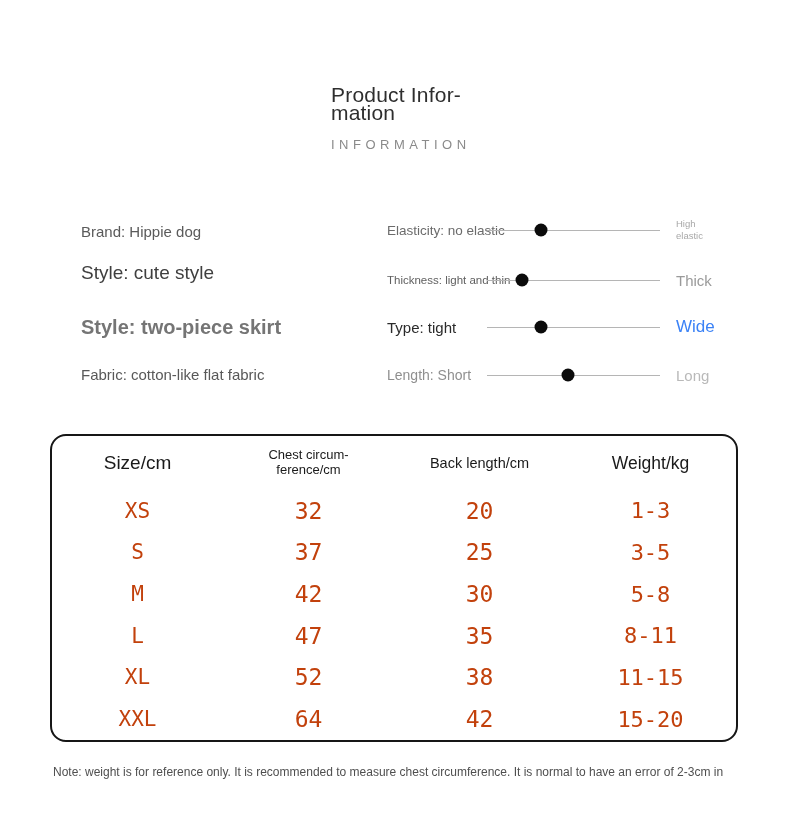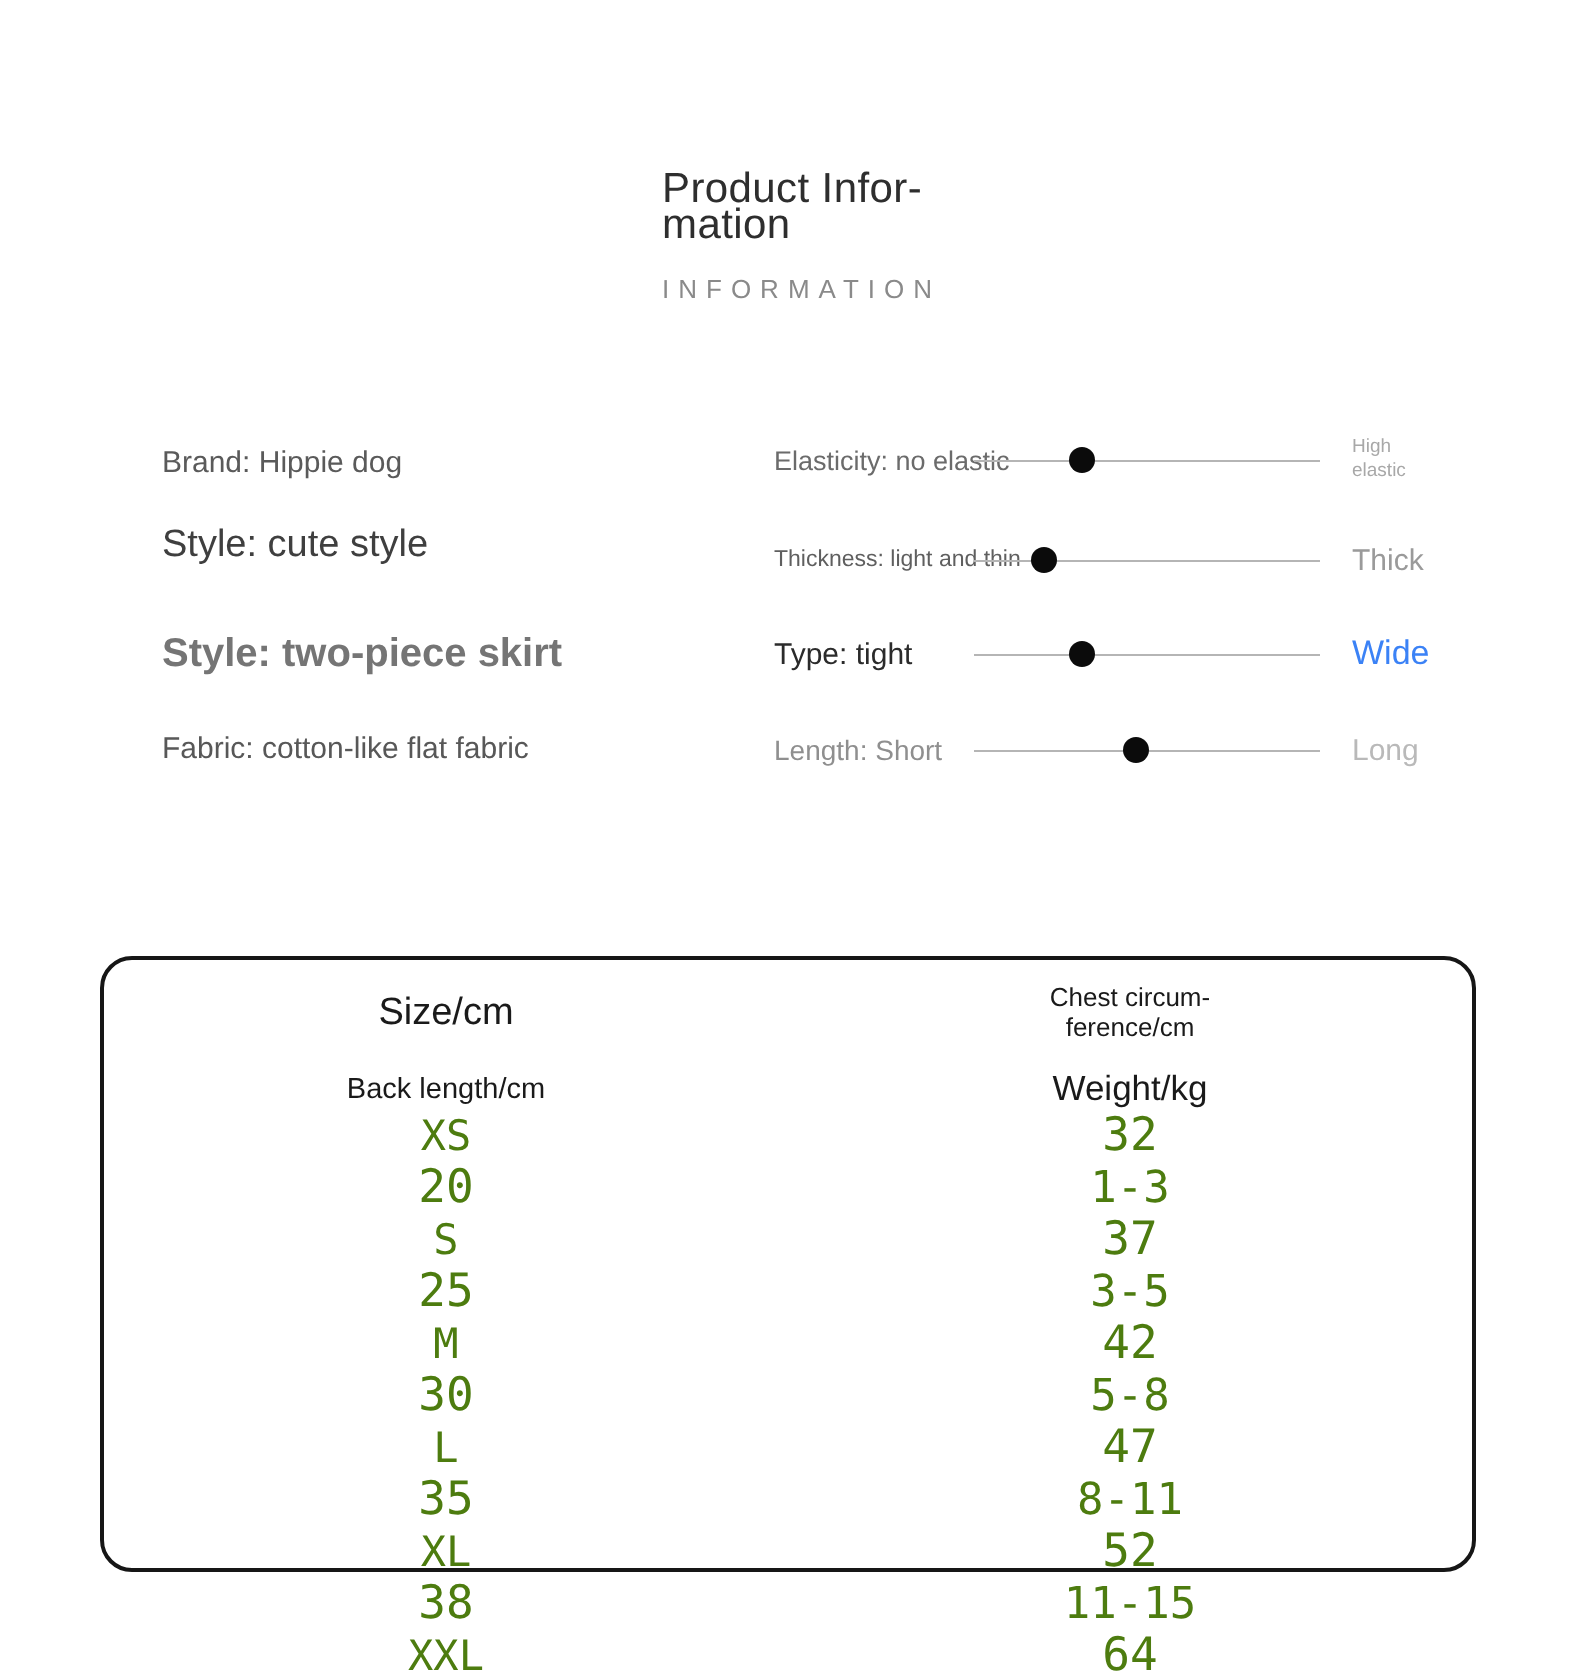--- a/index.html
+++ b/index.html
@@ -48,33 +48,32 @@
 
   .s3 { top:363px; }
   .s3 .label { font-size:14px; color:#8f8f8f; }
   .s3 .right-label { font-size:15px; color:#b9b9b9; }
 
   
   .size-table {
     position:absolute; left:50px; top:434px; width:688px; height:308px;
     border:2px solid #161616; border-radius:16px;
     display:grid;
-    grid-template-columns:repeat(2, 1fr);
+    grid-template-columns:repeat(4, 1fr);
     grid-template-rows:54px repeat(6, 1fr);
     align-items:center; justify-items:center;
     background:#ffffff;
-    margin-top:44px;
   }
   .th { text-align:center; color:#1a1a1a; }
   .th-size { font-size:19px; }
   .th-chest { font-size:13px; line-height:1.15; }
   .th-chest span { display:block; }
   .th-back { font-size:14.5px; }
   .th-weight { font-size:17.5px; }
-  .td { font-family:"DejaVu Sans Mono", monospace; color:#4d7c0f; }
+  .td { font-family:"DejaVu Sans Mono", monospace; color:#c2410c; }
   .td-size { font-size:21px; }
   .td-num { font-size:23px; }
   .td-weight { font-size:22px; }
 
   
   .note { position:absolute; left:53px; top:765px; width:712px; font-size:12px; line-height:15px; color:#4f4f4f; }
   .note span { display:block; }
 </style>
 </head>
 <body>
@@ -160,13 +159,14 @@
   <div class="td td-num">38</div>
   <div class="td td-weight">11-15</div>
 
   <div class="td td-size">XXL</div>
   <div class="td td-num">64</div>
   <div class="td td-num">42</div>
   <div class="td td-weight">15-20</div>
 </div>
 
 <div class="note">
+  <span>Note: weight is for reference only. It is recommended to measure chest circumference. It is normal to have an error of 2-3cm in</span>
 </div>
 
 </body></html>

